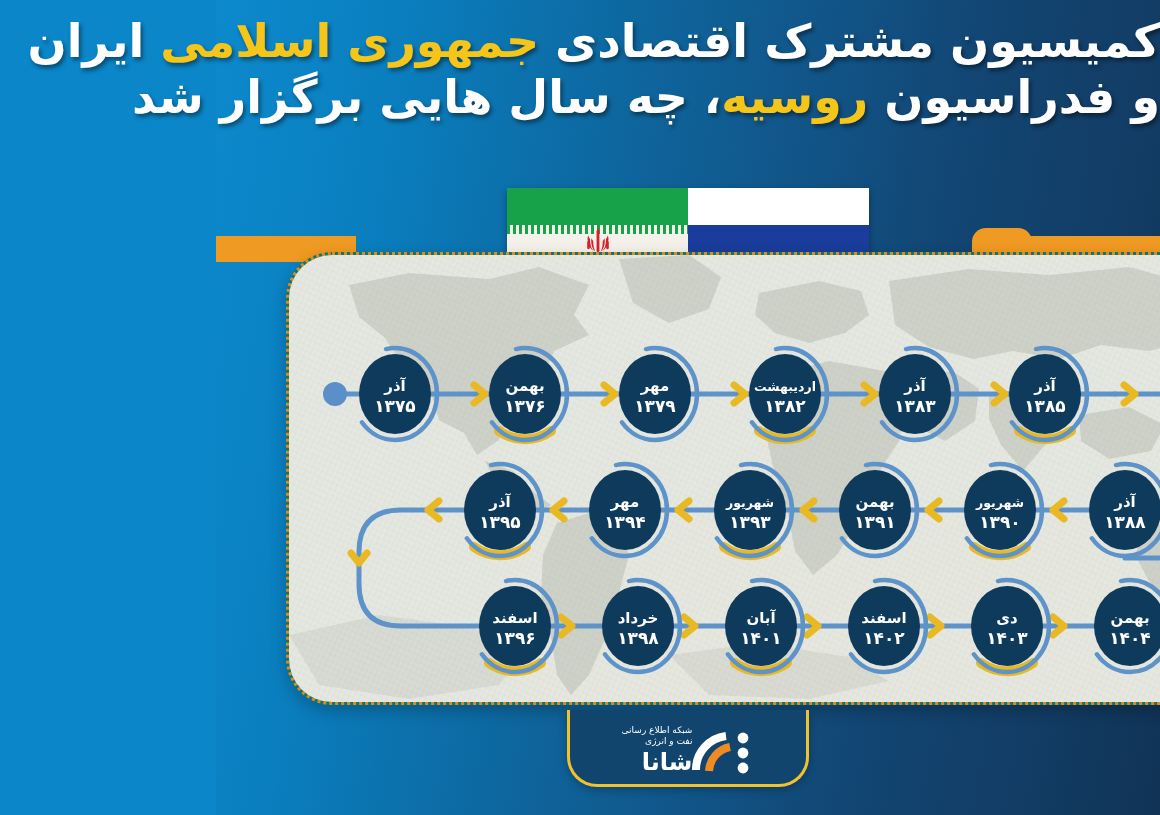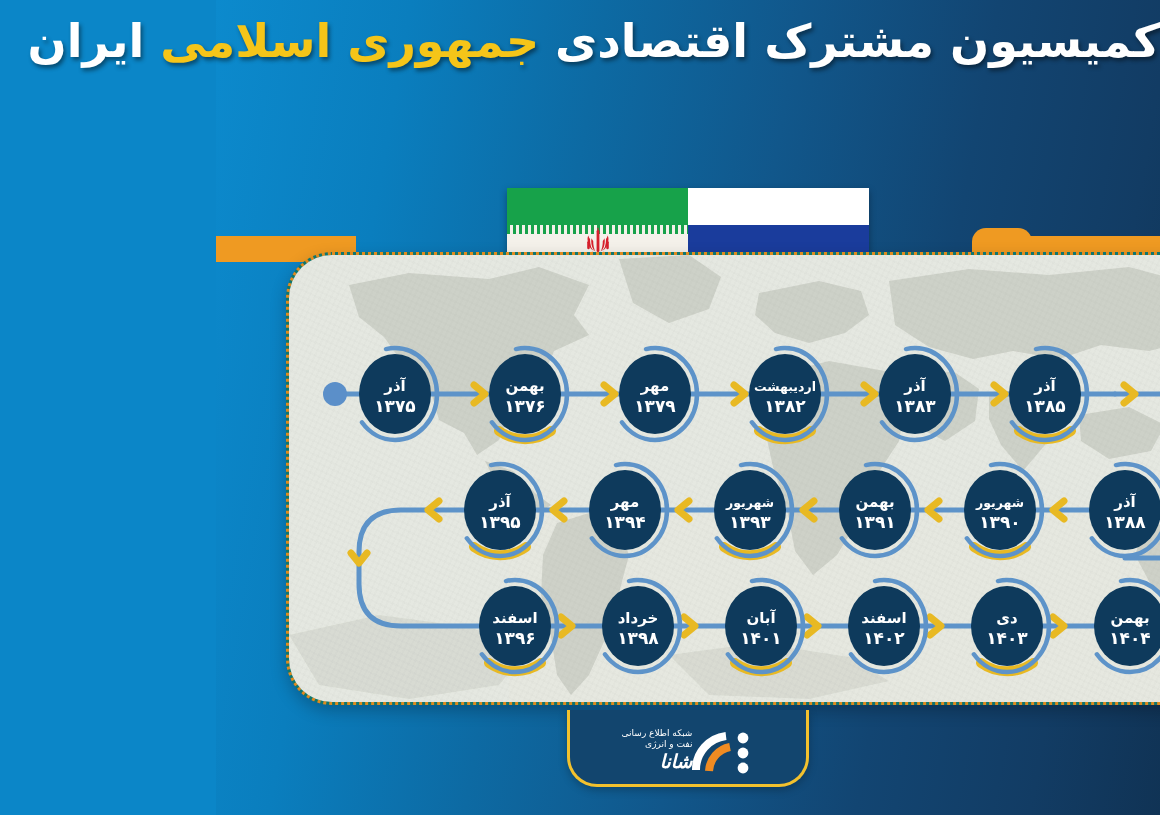--- a/index.html
+++ b/index.html
@@ -105,31 +105,34 @@
     box-shadow:0 3px 8px rgba(0,0,0,.25);
   }
   .logo{
     position:absolute;inset:0;display:flex;align-items:center;
     justify-content:center;gap:0;padding-top:8px;direction:rtl;
   }
   .logo-mark{position:relative;width:62px;height:46px;}
   .logo-txt{color:#ffffff;text-align:right;line-height:1.25;}
   .logo-txt .l1{font-size:9px;display:block;white-space:nowrap;}
   .logo-txt .l2{font-size:9px;display:block;white-space:nowrap;text-align:right;}
-  .logo-txt .l3{font-size:19px;display:block;font-weight:bold;letter-spacing:-1px;font-style:italic;}
+  .logo-txt .l3{font-size:24px;display:block;font-weight:bold;letter-spacing:-1px;}
 </style>
 </head>
 <body>
 
 <div class="stage">
   <div class="layer"></div>
 
   <div class="title">
     <span class="ln ln1">
       <span class="w">کمیسیون مشترک اقتصادی </span><span class="y">جمهوری اسلامی </span><span class="w">ایران</span>
+    </span>
+    <span class="ln ln2">
+      <span class="w">و فدراسیون </span><span class="y">روسیه</span><span class="w">، چه سال هایی برگزار شد</span>
     </span>
   </div>
 
   <div class="ribbon">
     <div class="bar left"></div>
     <div class="bar right"></div>
     <div class="knob l"></div>
     <div class="knob r"></div>
     <div class="flags">
       <div class="flag flag-ru"></div>

